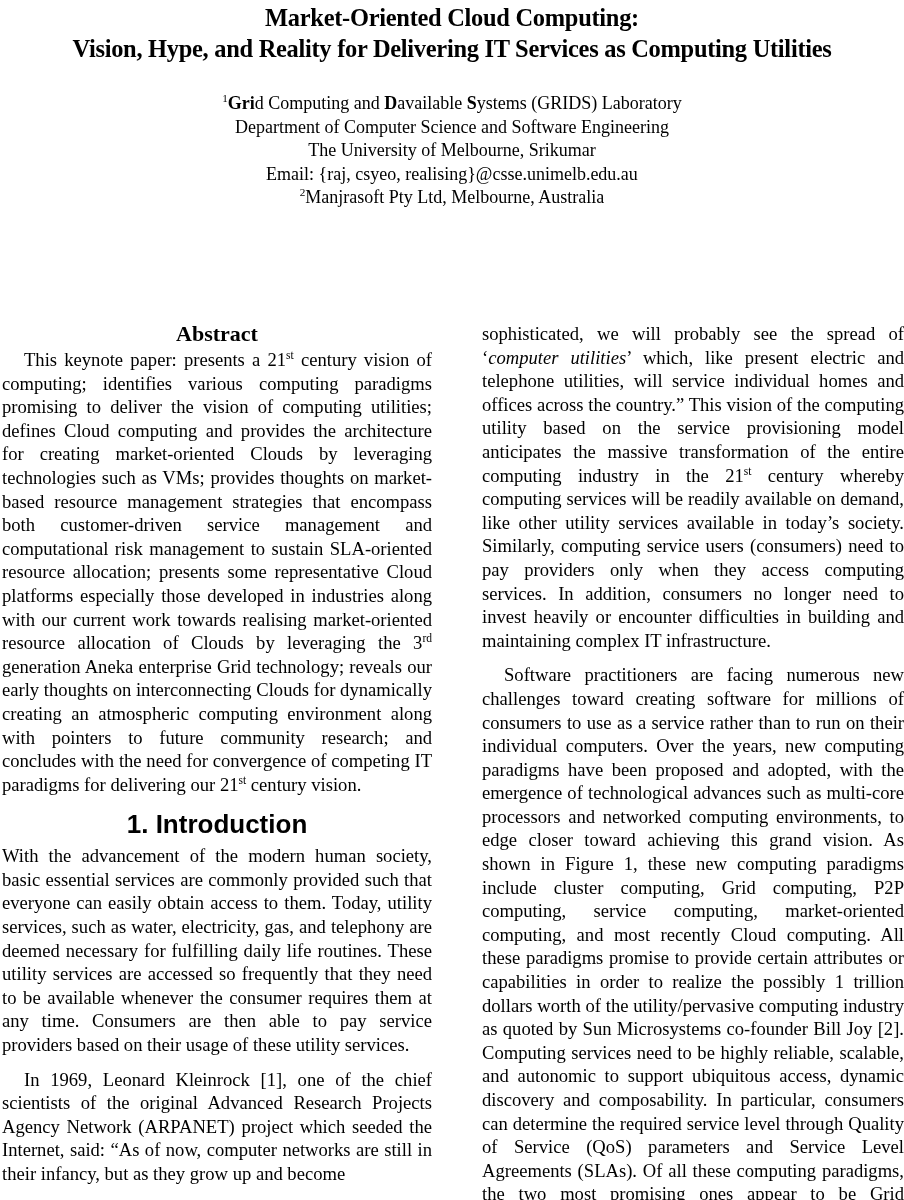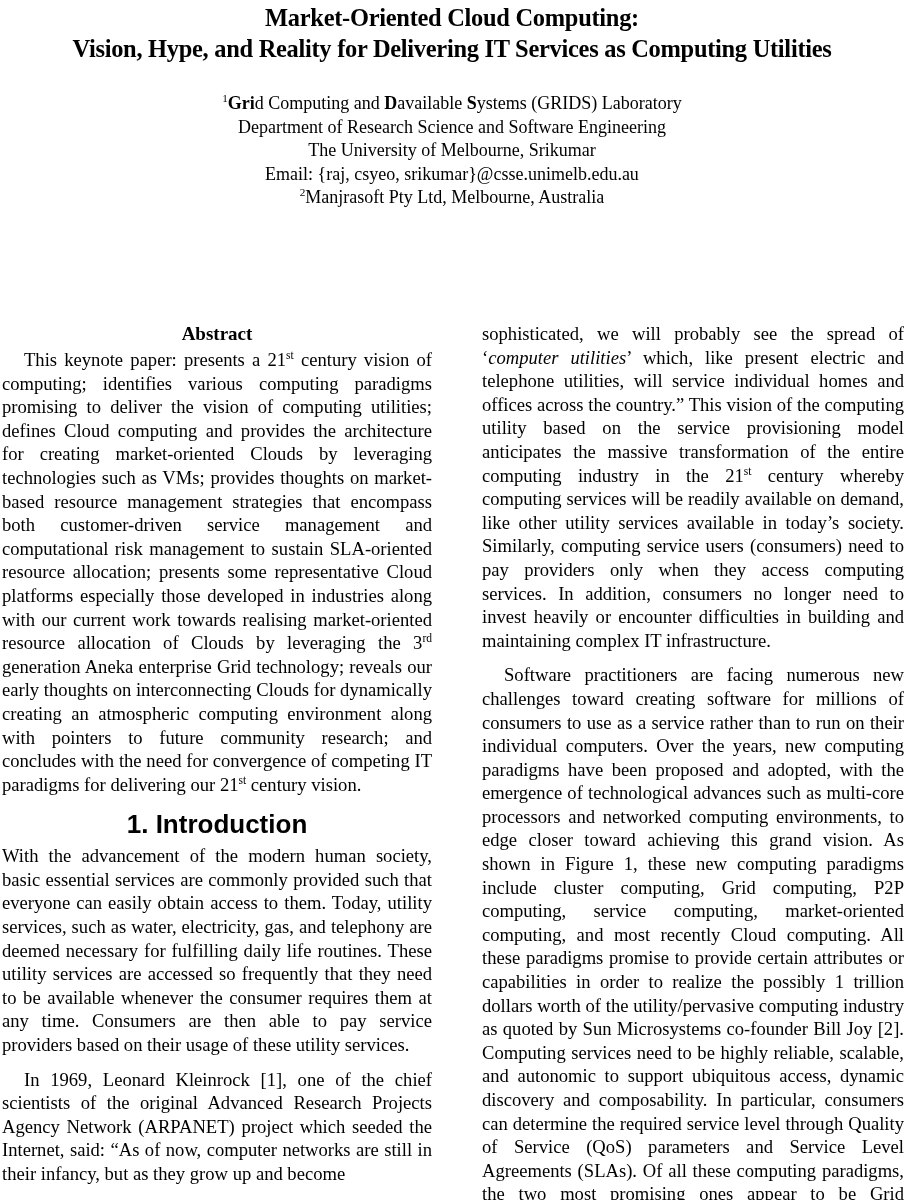--- a/index.html
+++ b/index.html
@@ -76,21 +76,21 @@
   .col {
     width: 432px;
     box-sizing: border-box;
   }
   .col-left  { padding-left: 2px; }
   .col-right { padding-left: 10px; }
 
   .abstract-head {
     text-align: center;
     font-weight: bold;
-    font-size: 19px;
+    font-size: 22px;
     line-height: 24px;
     margin: 0 0 2px 0;
   }
 
   p.body {
     margin: 0;
     font-size: 18.6px;
     line-height: 23.6px;
     text-align: justify;
     text-justify: inter-word;
@@ -116,23 +116,23 @@
 <div class="page">
 
   <div class="title-block">
     <div class="title-line">Market-Oriented Cloud Computing:</div>
     <div class="title-line">Vision, Hype, and Reality for Delivering IT Services as Computing Utilities</div>
   </div>
 
 
   <div class="affil">
     <div><sup>1</sup><span class="b">Gri</span><span>d Computing and </span><span class="b">D</span><span>available </span><span class="b">S</span><span>ystems (GRIDS) Laboratory</span></div>
-    <div>Department of Research Science and Software Engineering</div>
+    <div>Department of Computer Science and Software Engineering</div>
     <div>The University of Melbourne, Srikumar</div>
-    <div>Email: {raj, csyeo, srikumar}@csse.unimelb.edu.au</div>
+    <div>Email: {raj, csyeo, realising}@csse.unimelb.edu.au</div>
   </div>
 
   <div class="affil2">
     <sup>2</sup><span>Manjrasoft Pty Ltd, Melbourne, Australia</span>
   </div>
 
   <div class="columns">
 
     <div class="col col-left">
 

